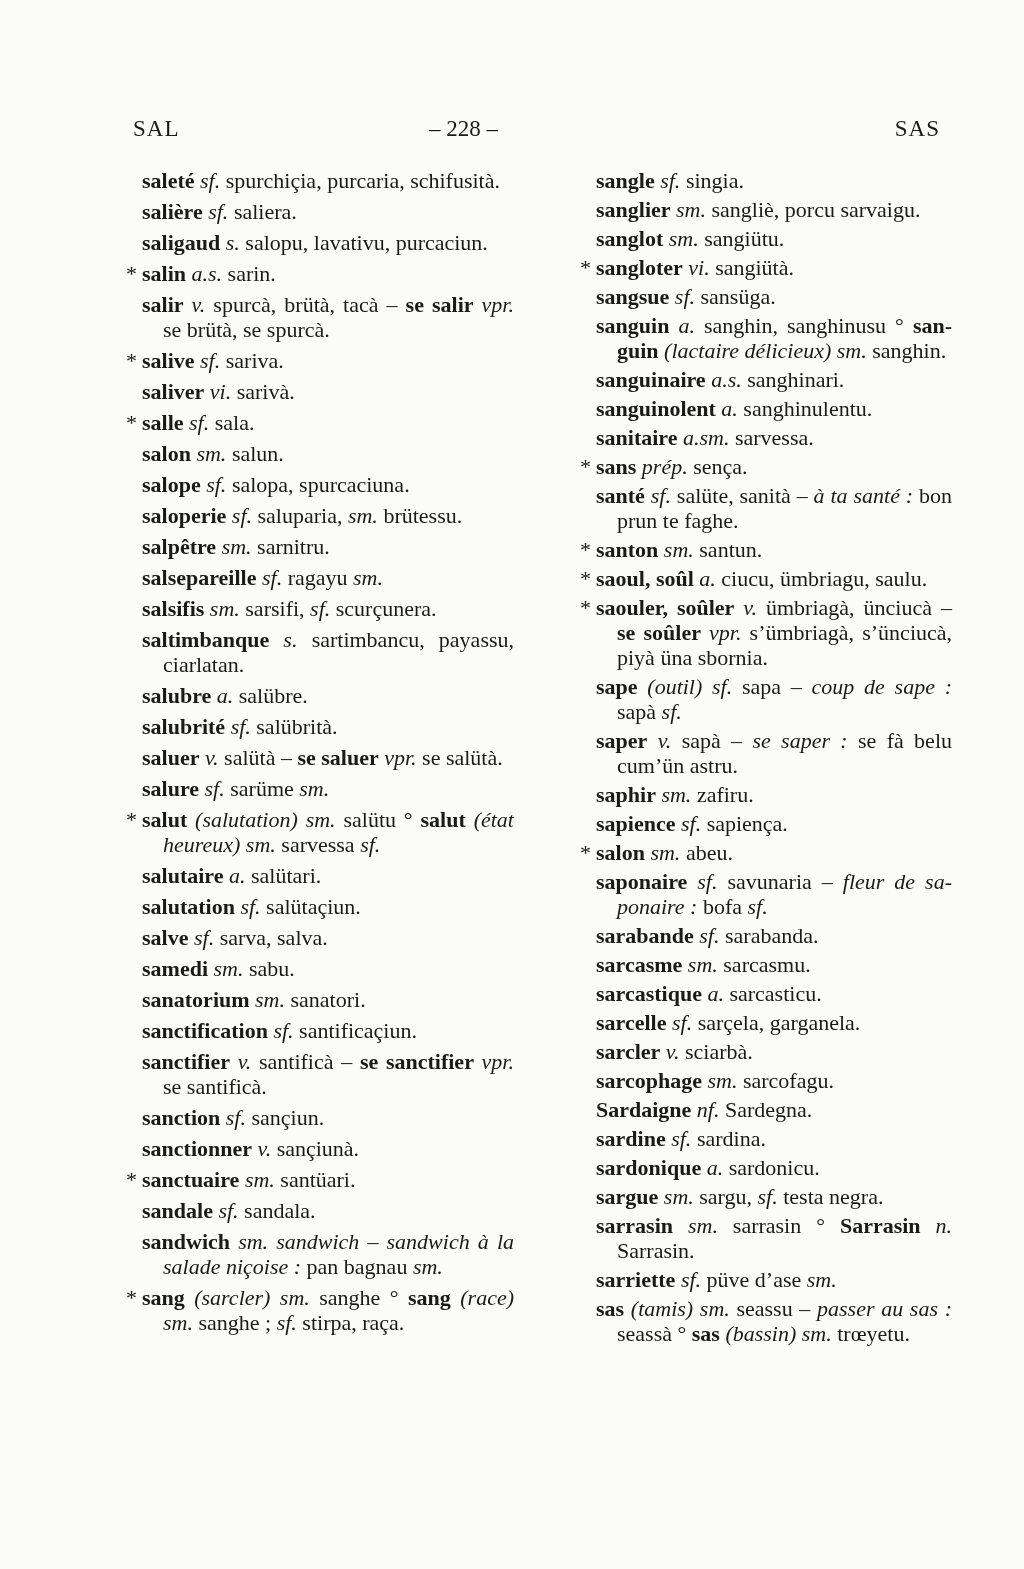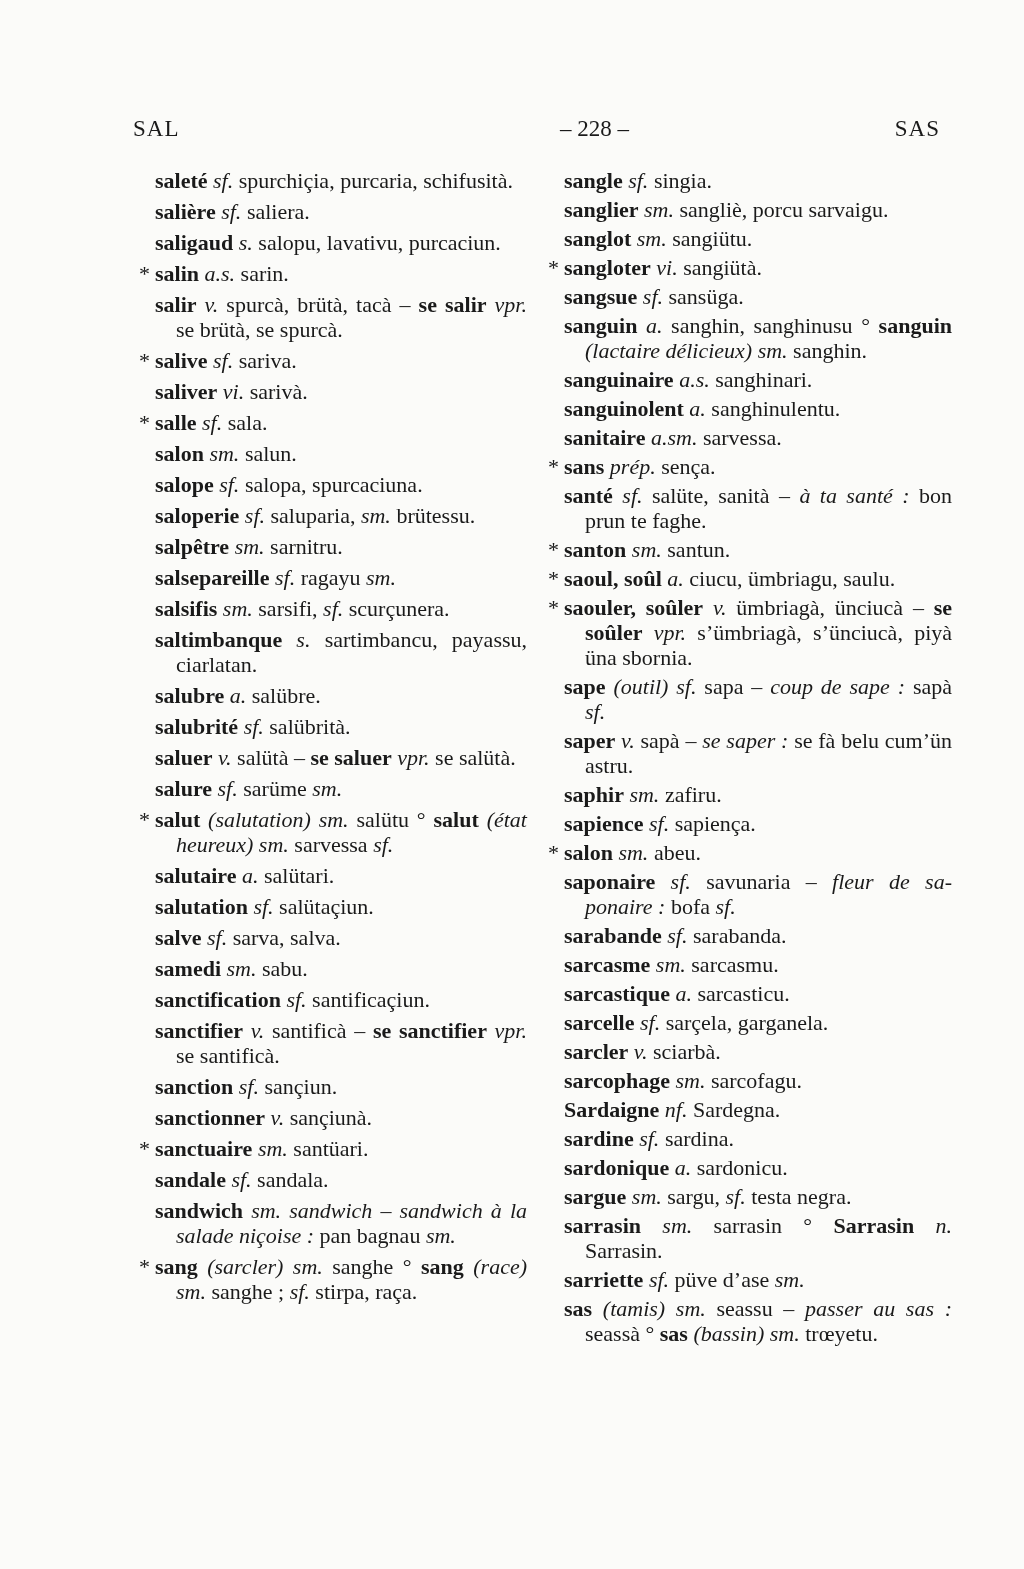--- a/index.html
+++ b/index.html
@@ -15,42 +15,42 @@
     color: #1a1a1a;
   }
   .page {
     position: absolute;
     inset: 0;
     background: #fbfbf9;
     overflow: hidden;
   }
   .header { position: absolute; top: 116px; left: 0; width: 1024px; height: 26px; font-size: 23px; line-height: 26px; }
   .h-left  { position: absolute; left: 133px; letter-spacing: 1px; }
-  .h-center{ position: absolute; left: 429px; width: 200px; text-align: right; }
+  .h-center{ position: absolute; left: 429px; width: 200px; text-align: left; }
   .h-right { position: absolute; left: 840px; width: 100px; text-align: right; letter-spacing: 1px; }
 
   .col {
     position: absolute;
     top: 168px;
     font-size: 22px;
     line-height: 25px;
     text-align: justify;
   }
-  .col-left  { left: 139px; width: 388px; }
+  .col-left  { left: 126px; width: 388px; }
   .col-right { left: 548px; width: 404px; }
 
   .entry {
     margin: 0 0 6px 0;
     padding-left: 37px;
     text-indent: -21px;
     position: relative;
     hyphens: manual;
     -webkit-hyphens: manual;
   }
-  .col-right .entry { margin-bottom: 4px; }
+  .col-right .entry { margin-bottom: 4px; margin-left: 32px; }
   .star {
     position: absolute;
     left: 0;
     top: 0;
     text-indent: 0;
     width: 16px;
   }
   .seg-b { font-weight: bold; }
   .seg-i { font-style: italic; }
   .seg-n { }
@@ -82,20 +82,21 @@
       <p class="entry"><span class="seg-b">saltimbanque</span><span class="seg-i"> s.</span><span class="seg-n"> sartimbancu, payassu, ciarlatan.</span></p>
       <p class="entry"><span class="seg-b">salubre</span><span class="seg-i"> a.</span><span class="seg-n"> salübre.</span></p>
       <p class="entry"><span class="seg-b">salubrité</span><span class="seg-i"> sf.</span><span class="seg-n"> salübrità.</span></p>
       <p class="entry"><span class="seg-b">saluer</span><span class="seg-i"> v.</span><span class="seg-n"> salütà – </span><span class="seg-b">se saluer</span><span class="seg-i"> vpr.</span><span class="seg-n"> se salütà.</span></p>
       <p class="entry"><span class="seg-b">salure</span><span class="seg-i"> sf.</span><span class="seg-n"> sarüme </span><span class="seg-i">sm.</span></p>
       <p class="entry"><span class="star">*</span><span class="seg-b">salut</span><span class="seg-i"> (salutation) sm.</span><span class="seg-n"> salütu ° </span><span class="seg-b">salut</span><span class="seg-i"> (état heureux) sm.</span><span class="seg-n"> sarvessa </span><span class="seg-i">sf.</span></p>
       <p class="entry"><span class="seg-b">salutaire</span><span class="seg-i"> a.</span><span class="seg-n"> salütari.</span></p>
       <p class="entry"><span class="seg-b">salutation</span><span class="seg-i"> sf.</span><span class="seg-n"> salütaçiun.</span></p>
       <p class="entry"><span class="seg-b">salve</span><span class="seg-i"> sf.</span><span class="seg-n"> sarva, salva.</span></p>
       <p class="entry"><span class="seg-b">samedi</span><span class="seg-i"> sm.</span><span class="seg-n"> sabu.</span></p>
+      <p class="entry"><span class="seg-b">sanatorium</span><span class="seg-i"> sm.</span><span class="seg-n"> sanatori.</span></p>
       <p class="entry"><span class="seg-b">sanctification</span><span class="seg-i"> sf.</span><span class="seg-n"> santificaçiun.</span></p>
       <p class="entry"><span class="seg-b">sanctifier</span><span class="seg-i"> v.</span><span class="seg-n"> santificà – </span><span class="seg-b">se sanctifier</span><span class="seg-i"> vpr.</span><span class="seg-n"> se santificà.</span></p>
       <p class="entry"><span class="seg-b">sanction</span><span class="seg-i"> sf.</span><span class="seg-n"> sançiun.</span></p>
       <p class="entry"><span class="seg-b">sanctionner</span><span class="seg-i"> v.</span><span class="seg-n"> sançiunà.</span></p>
       <p class="entry"><span class="star">*</span><span class="seg-b">sanctuaire</span><span class="seg-i"> sm.</span><span class="seg-n"> santüari.</span></p>
       <p class="entry"><span class="seg-b">sandale</span><span class="seg-i"> sf.</span><span class="seg-n"> sandala.</span></p>
       <p class="entry"><span class="seg-b">sandwich</span><span class="seg-i"> sm. sandwich – sandwich à la salade niçoise :</span><span class="seg-n"> pan bagnau </span><span class="seg-i">sm.</span></p>
       <p class="entry"><span class="star">*</span><span class="seg-b">sang</span><span class="seg-i"> (sarcler) sm.</span><span class="seg-n"> sanghe ° </span><span class="seg-b">sang</span><span class="seg-i"> (race) sm.</span><span class="seg-n"> sanghe ; </span><span class="seg-i">sf.</span><span class="seg-n"> stirpa, raça.</span></p>
     </div>
   <div class="col col-right" id="col-right">

